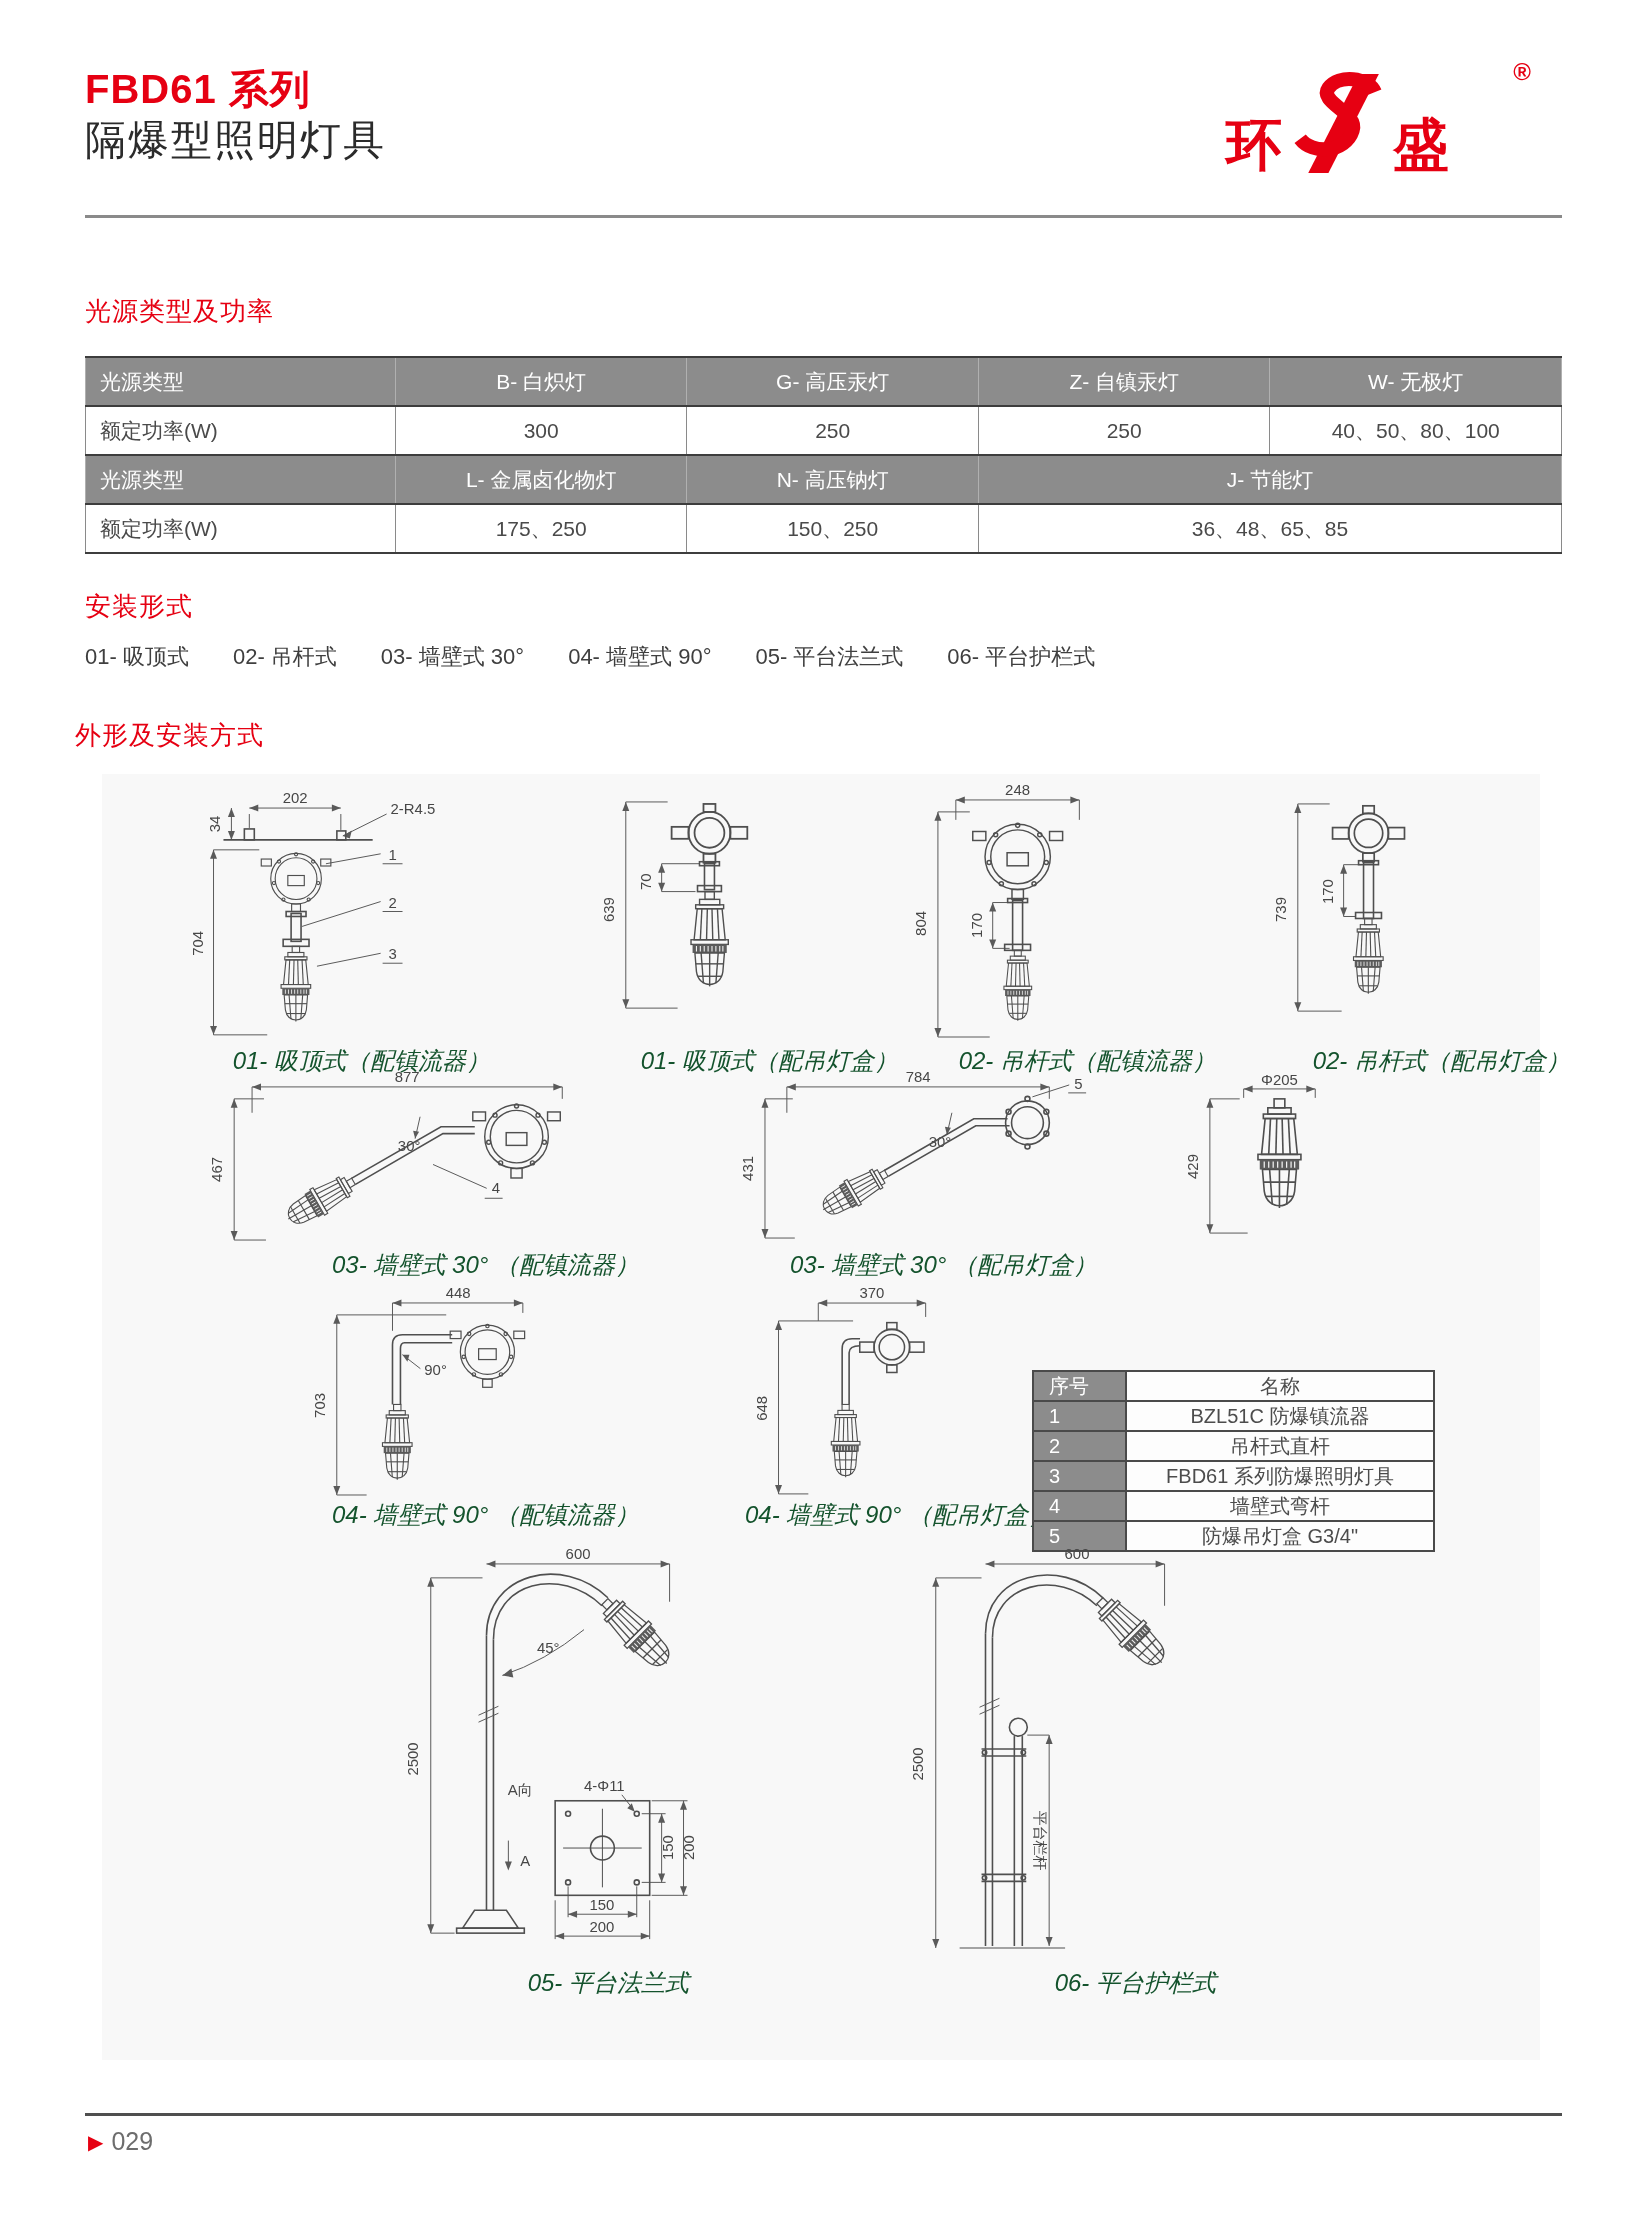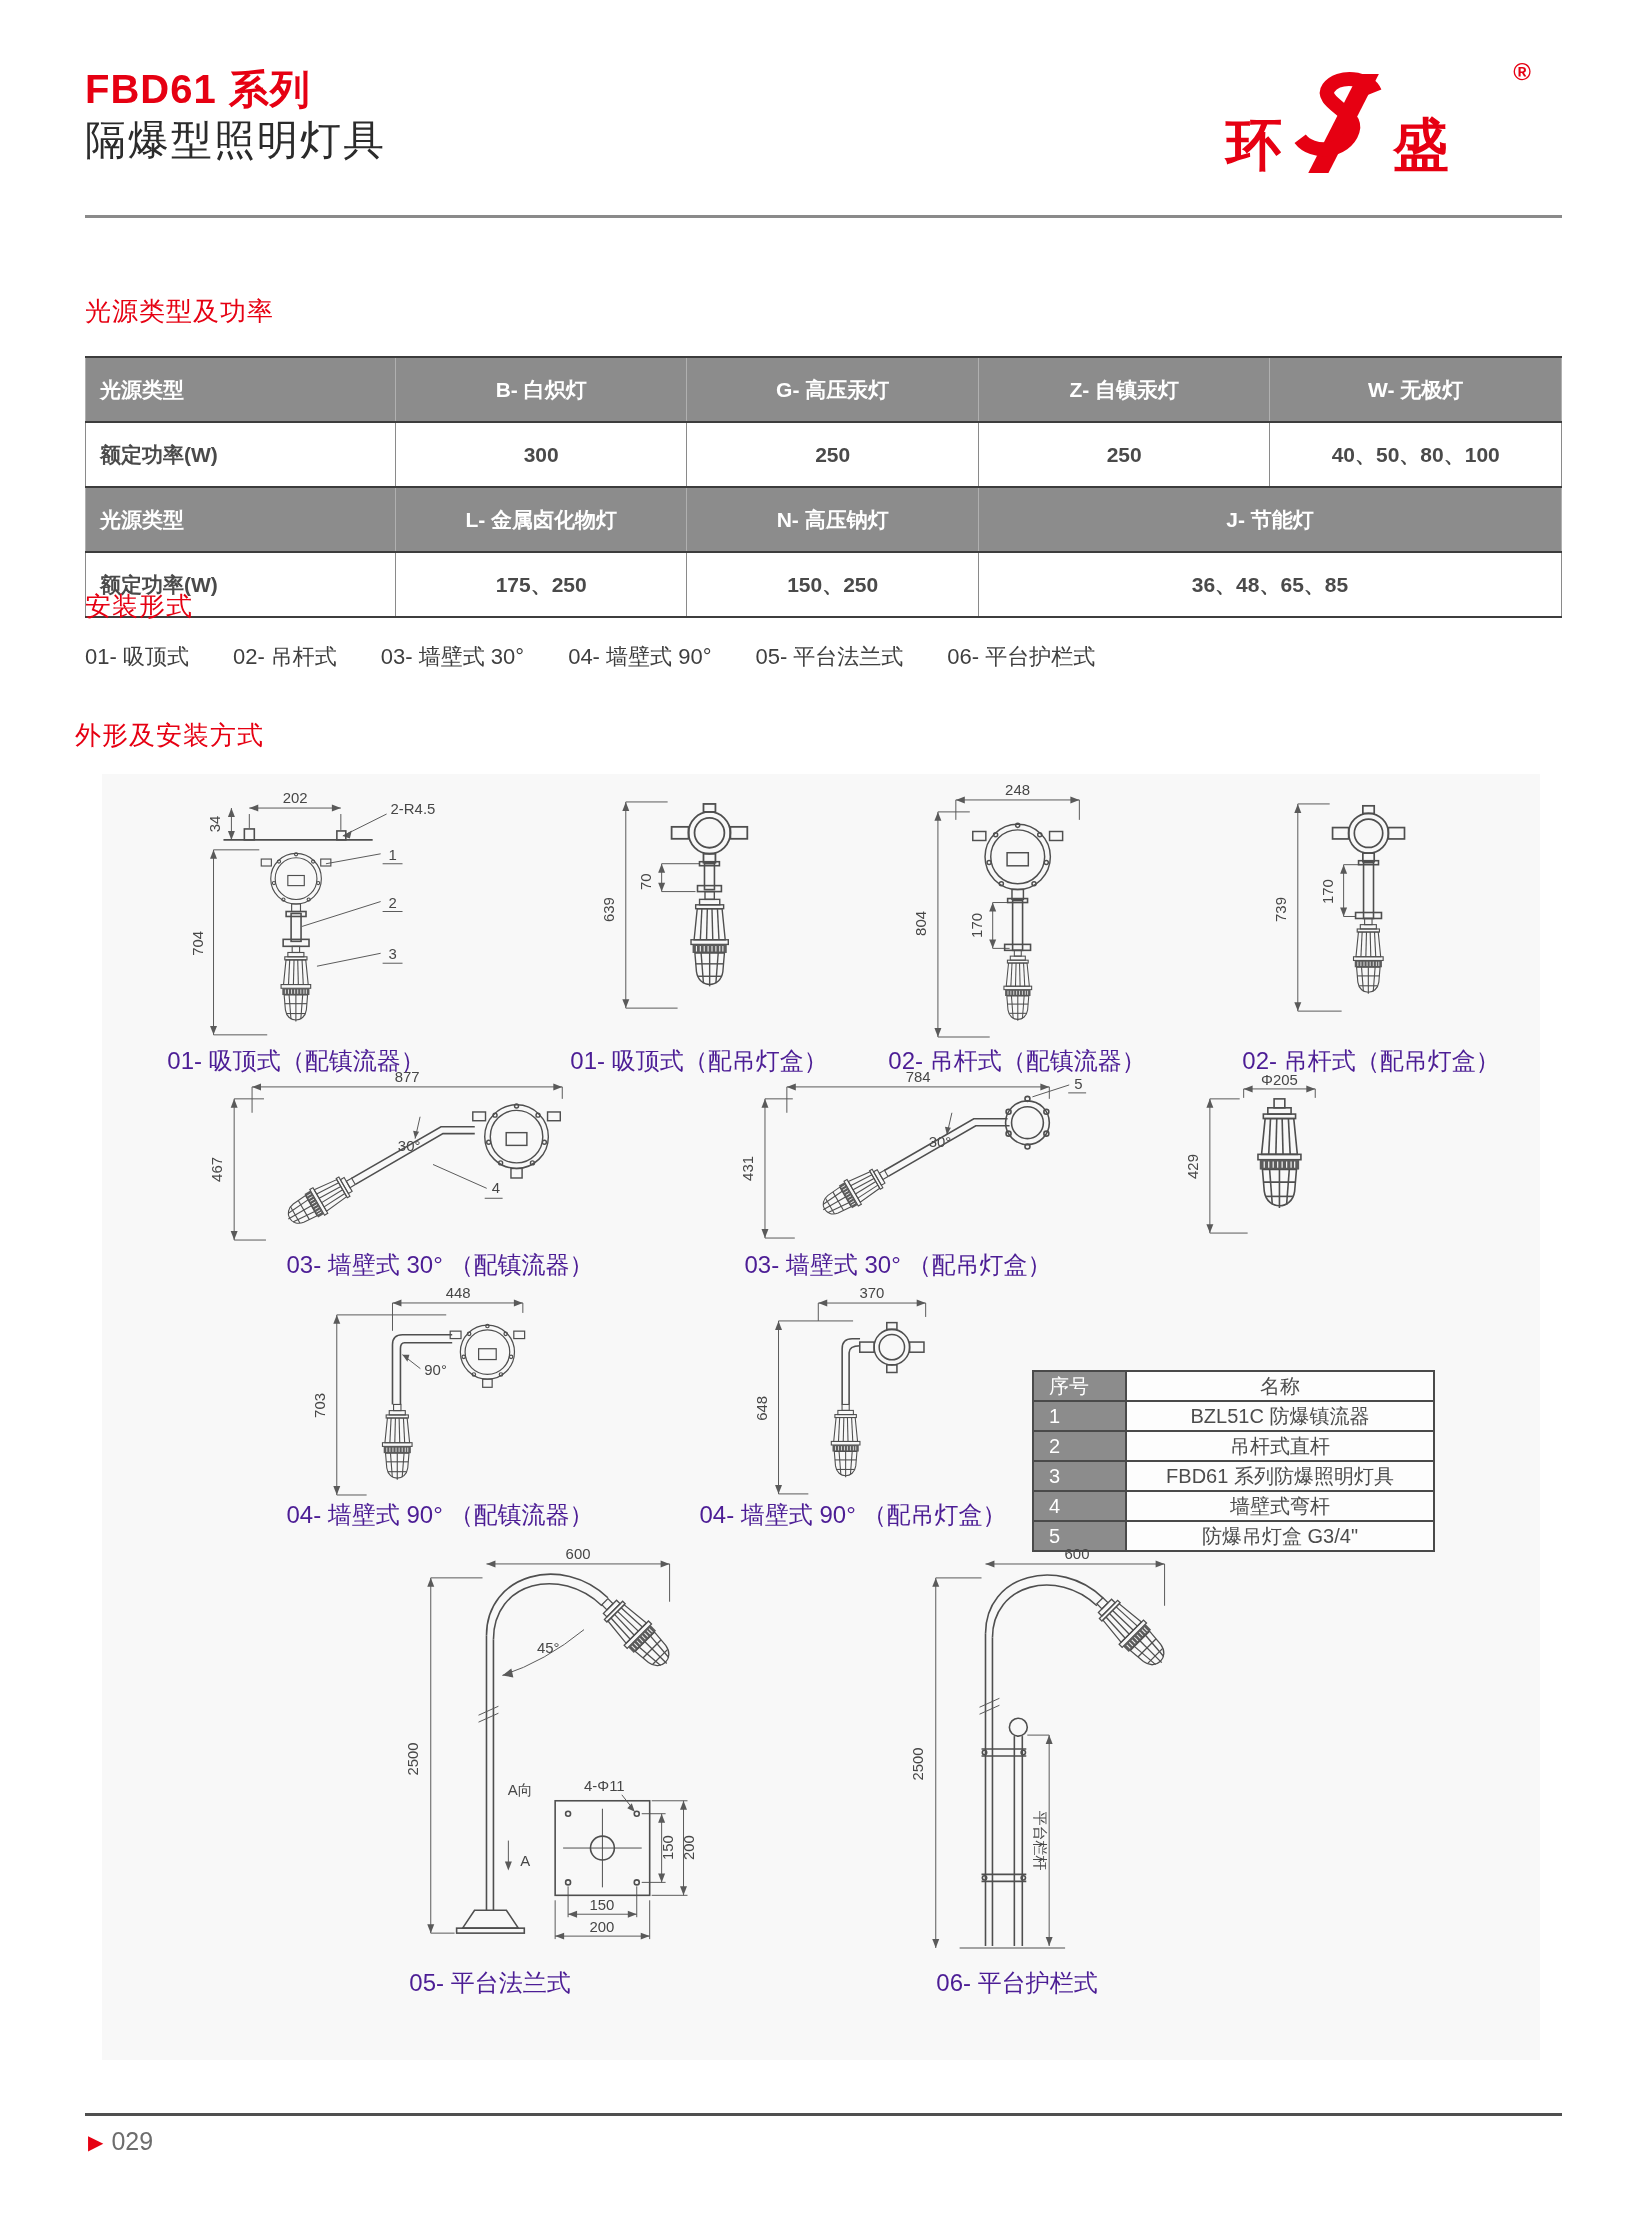--- a/index.html
+++ b/index.html
@@ -12,29 +12,29 @@
   .hdr-rule{left:85px;top:215px;width:1477px;height:3px;background:#8a8a8a;}
   .logo{left:1226px;top:58px;width:299px;height:119px;display:flex;align-items:flex-end;color:#e60012;}
   .logo .cjk{font-size:56px;font-weight:bold;line-height:1;padding-bottom:4px;}
   .logo .reg{position:absolute;right:-6px;top:0;font-size:24px;font-weight:bold;}
   
   .sec{font-size:26px;color:#e60012;letter-spacing:1px;}
   
   .ptable{left:85px;top:356px;width:1477px;border-collapse:collapse;table-layout:fixed;font-size:21px;}
   .ptable td{height:39px;border-top:2px solid #3d3d3d;border-bottom:2px solid #3d3d3d;
              border-left:1px solid #8a8a8a;border-right:1px solid #8a8a8a;
-             text-align:center;color:#4a4a4a;padding:12px;font-weight:bold;}
+             text-align:center;color:#4a4a4a;padding:4px;}
   .ptable td.hd{background:#8c8c8c;color:#ffffff;border-left:1px solid #b0b0b0;border-right:1px solid #b0b0b0;}
   .ptable td.c0{text-align:left;padding-left:14px;}
   
   .mounts{left:85px;top:642px;display:flex;gap:44px;font-size:22px;color:#3f3f3f;white-space:nowrap;}
   
   .panel{left:102px;top:774px;width:1438px;height:1286px;background:#f8f8f8;}
   .draw{position:absolute;overflow:visible;}
-  .cap{position:absolute;text-align:center;font-size:24px;color:#4c1d95;white-space:nowrap;}
+  .cap{position:absolute;text-align:right;font-size:24px;color:#14532d;white-space:nowrap;font-style:italic;}
   .dl{fill:none;stroke:#4f4f4f;stroke-width:1.6;}
   .dim{fill:none;stroke:#5a5a5a;stroke-width:1;}
   .arr{fill:#5a5a5a;stroke:none;}
   .dtx{font-size:15px;fill:#474747;}
   
   .parts{position:absolute;left:930px;top:560px;width:403px;border-collapse:collapse;font-size:20px;table-layout:fixed;margin-top:36px;}
   .parts td{height:28px;border:2px solid #4a4a4a;padding:0;text-align:center;color:#4c4c4c;background:#ffffff;}
   .parts td.num{background:#8c8c8c;color:#ffffff;text-align:left;padding-left:15px;}
   .parts td.nm{background:#fdfdfd;}
   

